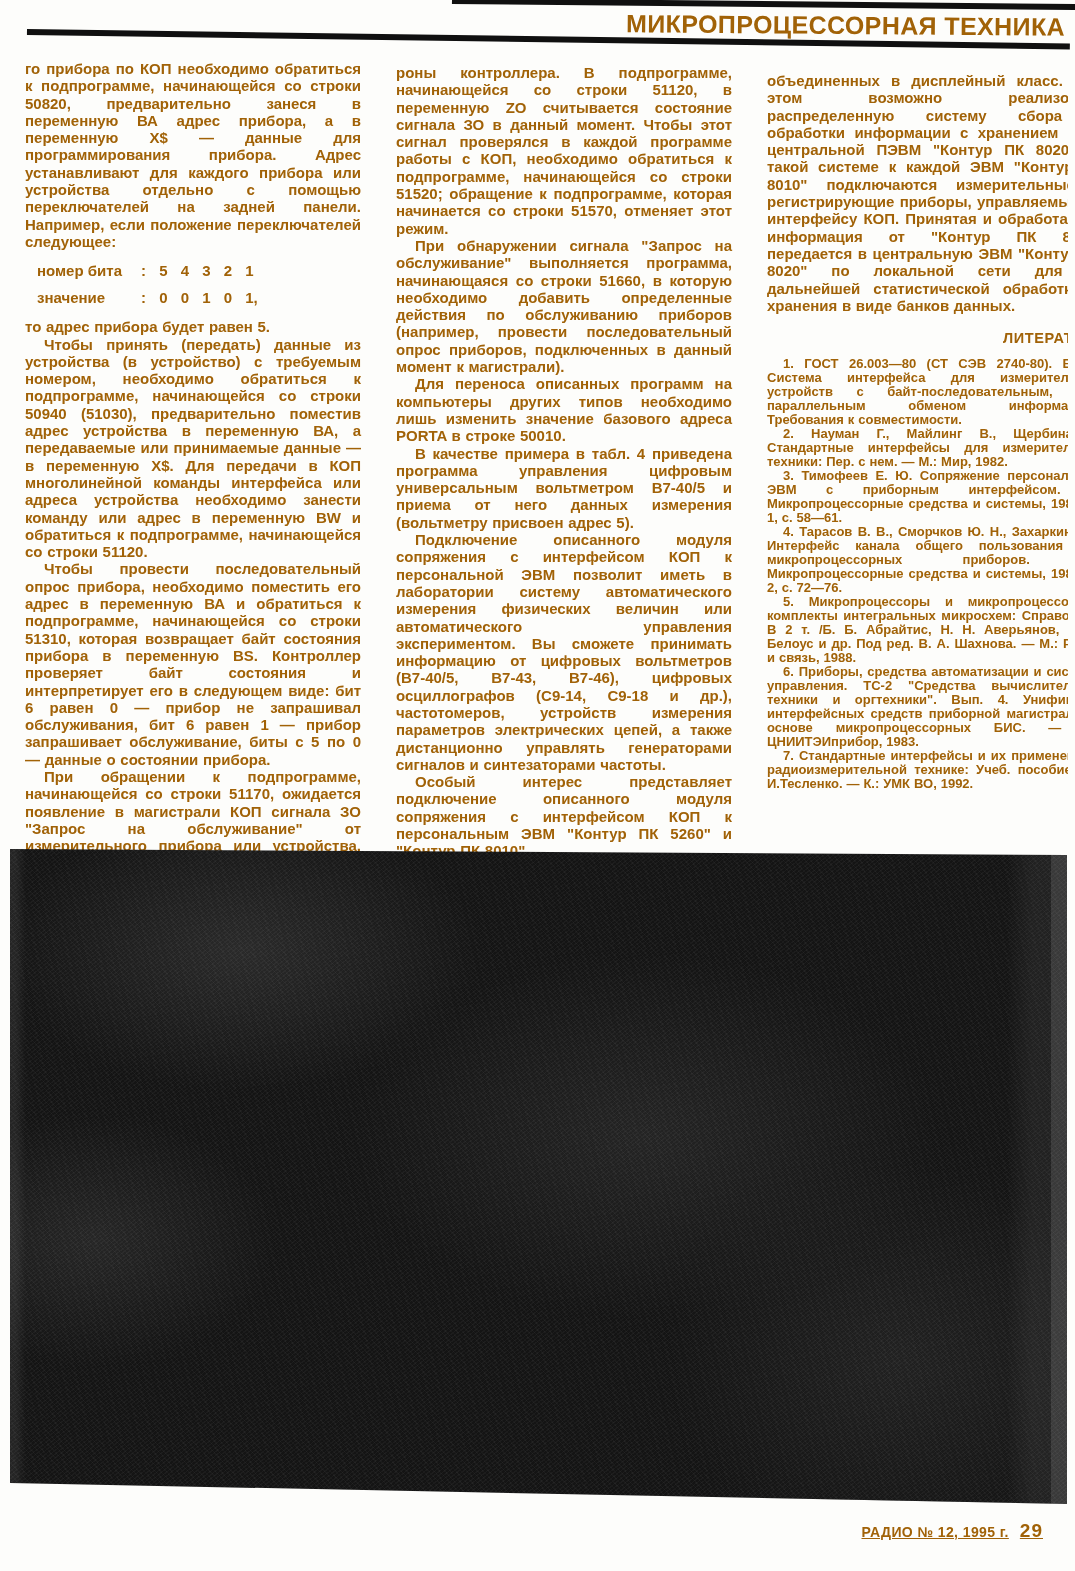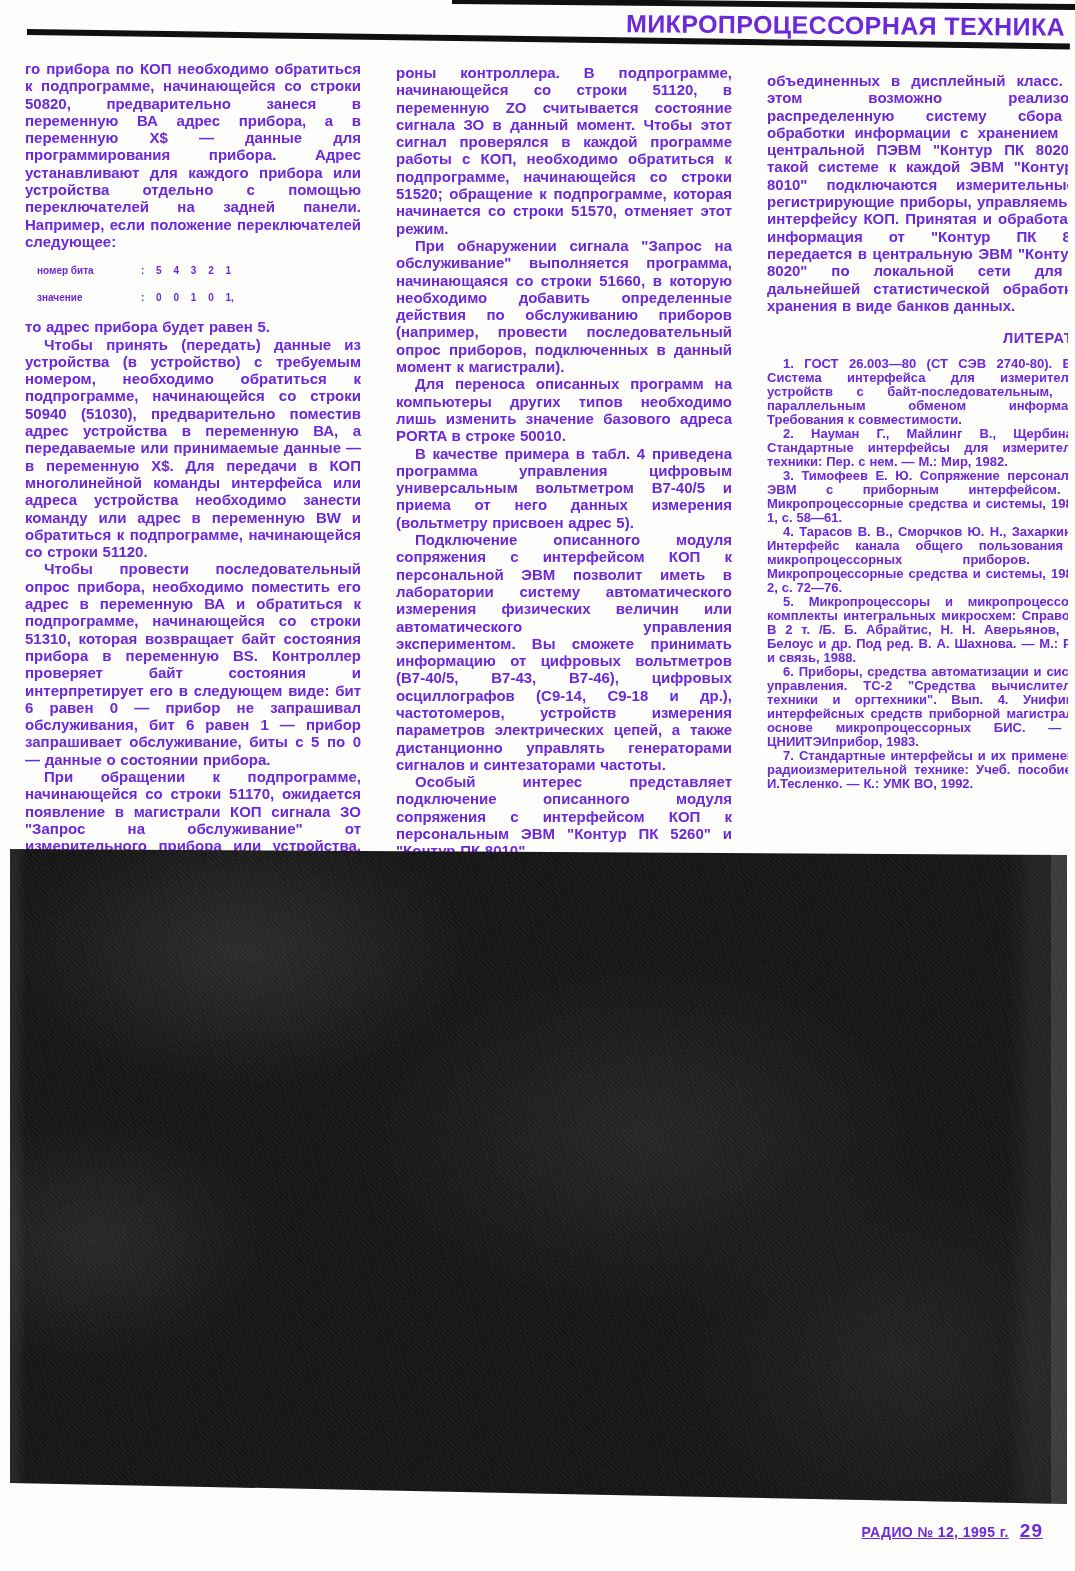--- a/index.html
+++ b/index.html
@@ -1,19 +1,19 @@
 <!DOCTYPE html>
 <html><head>
 <meta charset="utf-8">
 <style>
   html,body{margin:0;padding:0;background:#777;}
   .page{
     position:relative;width:1075px;height:1571px;margin:0 auto;
     background:#fdfdfb;overflow:hidden;
-    font-family:"Liberation Sans",sans-serif;color:#6d28d9;
+    font-family:"Liberation Sans",sans-serif;color:#a16207;
   }
   
   .rule-top{position:absolute;left:452px;top:-2px;width:640px;height:6px;background:#101010;transform:rotate(0.55deg);transform-origin:left top;}
   .section-title{
     position:absolute;top:11px;right:10px;margin:0;
     font-size:25px;font-weight:700;letter-spacing:0.4px;white-space:nowrap;
     transform:rotate(0.45deg);
   }
   .rule-main{position:absolute;left:27px;top:29px;width:1043px;height:6px;background:#101010;transform:rotate(0.8deg);transform-origin:left top;}
 
@@ -24,21 +24,21 @@
   }
   .col{width:336px;flex:0 0 336px;}
   .col-2{padding-top:4px;}
   .col-3{padding-top:12px;}
   .col p{
     margin:0;text-indent:19px;text-align:justify;
     font-size:15px;line-height:17.3px;font-weight:700;
     word-spacing:0.5px;
   }
   .col p.noindent{text-indent:0;}
-  .bit-table{margin:7px 0 7px 12px;font-size:10px;font-weight:700;line-height:27px;white-space:nowrap;}
+  .bit-table{margin:7px 0 7px 12px;font-size:15px;font-weight:700;line-height:27px;white-space:nowrap;}
   .bit-label{display:inline-block;width:104px;}
   .bit-vals{word-spacing:9px;}
   .lit-heading{margin:16px 0 11px;text-align:right;font-size:14.5px;font-weight:700;letter-spacing:0.6px;}
   .col .refs p{font-size:13px;line-height:14px;text-indent:16px;word-spacing:0.3px;}
 
   
   .figure-block{
     position:absolute;left:10px;top:846px;width:1057px;height:658px;
     clip-path:polygon(0 3px,100% 9px,100% 100%,0 calc(100% - 21px));
     background:

